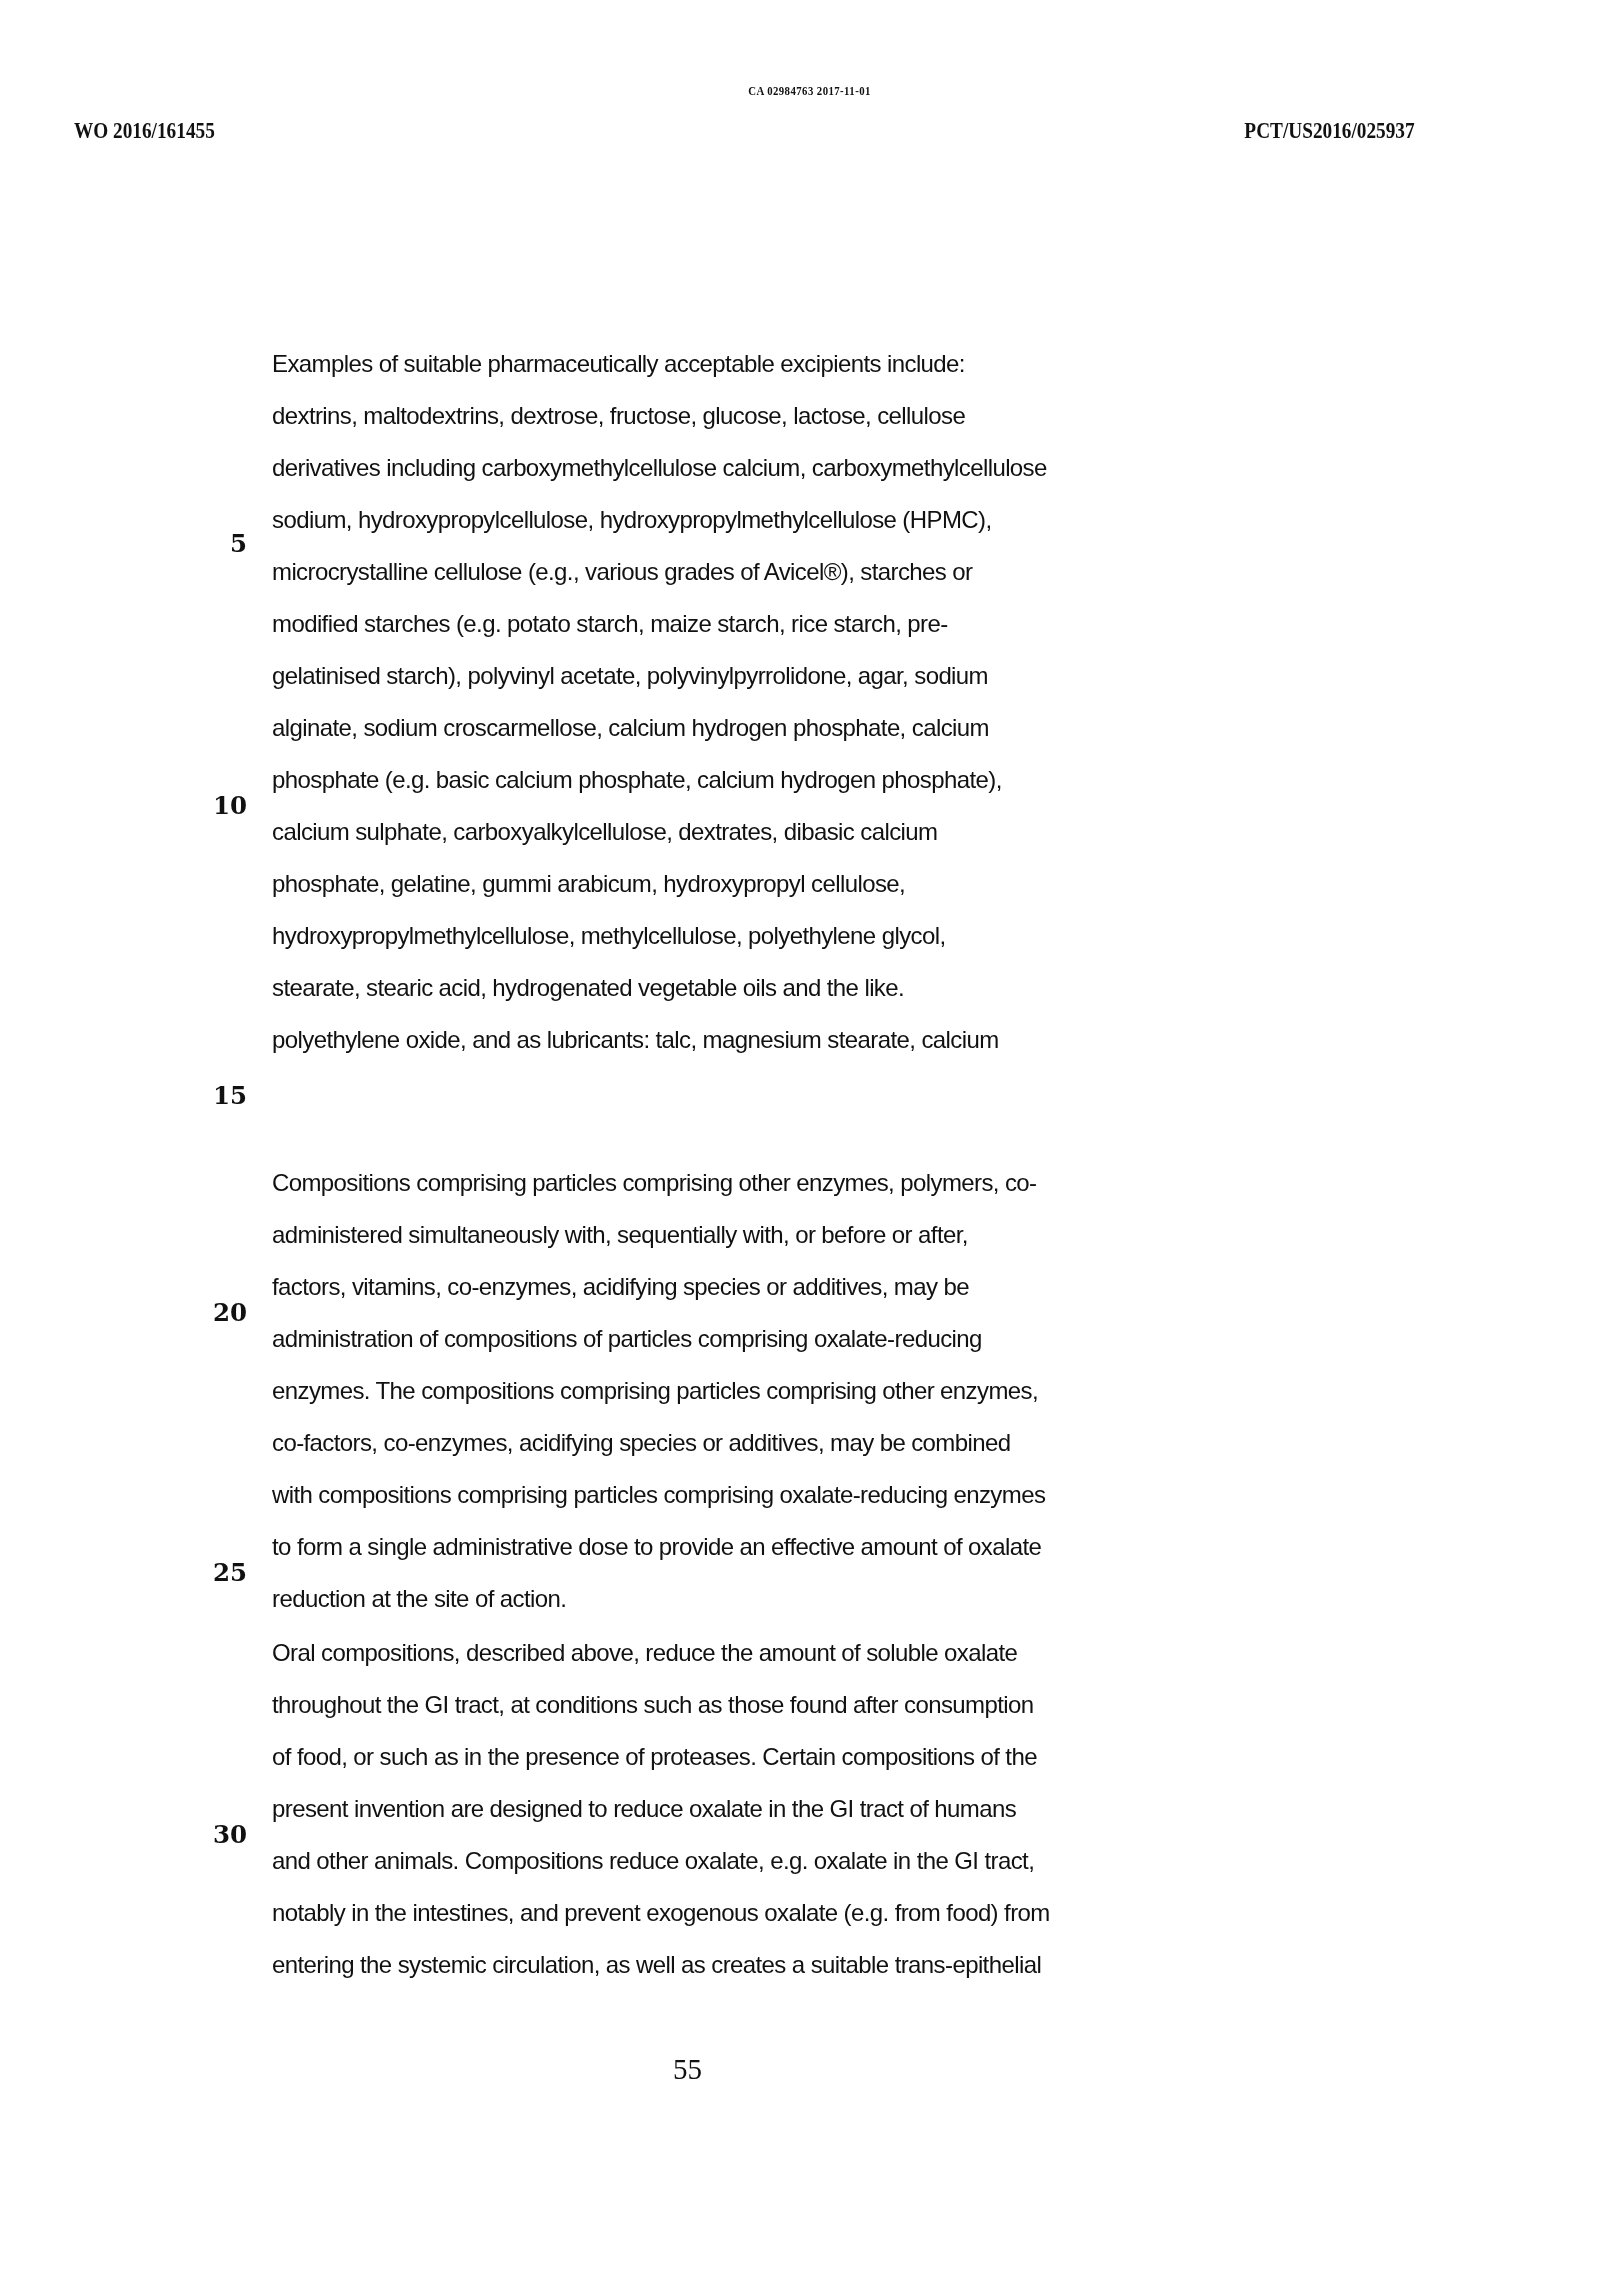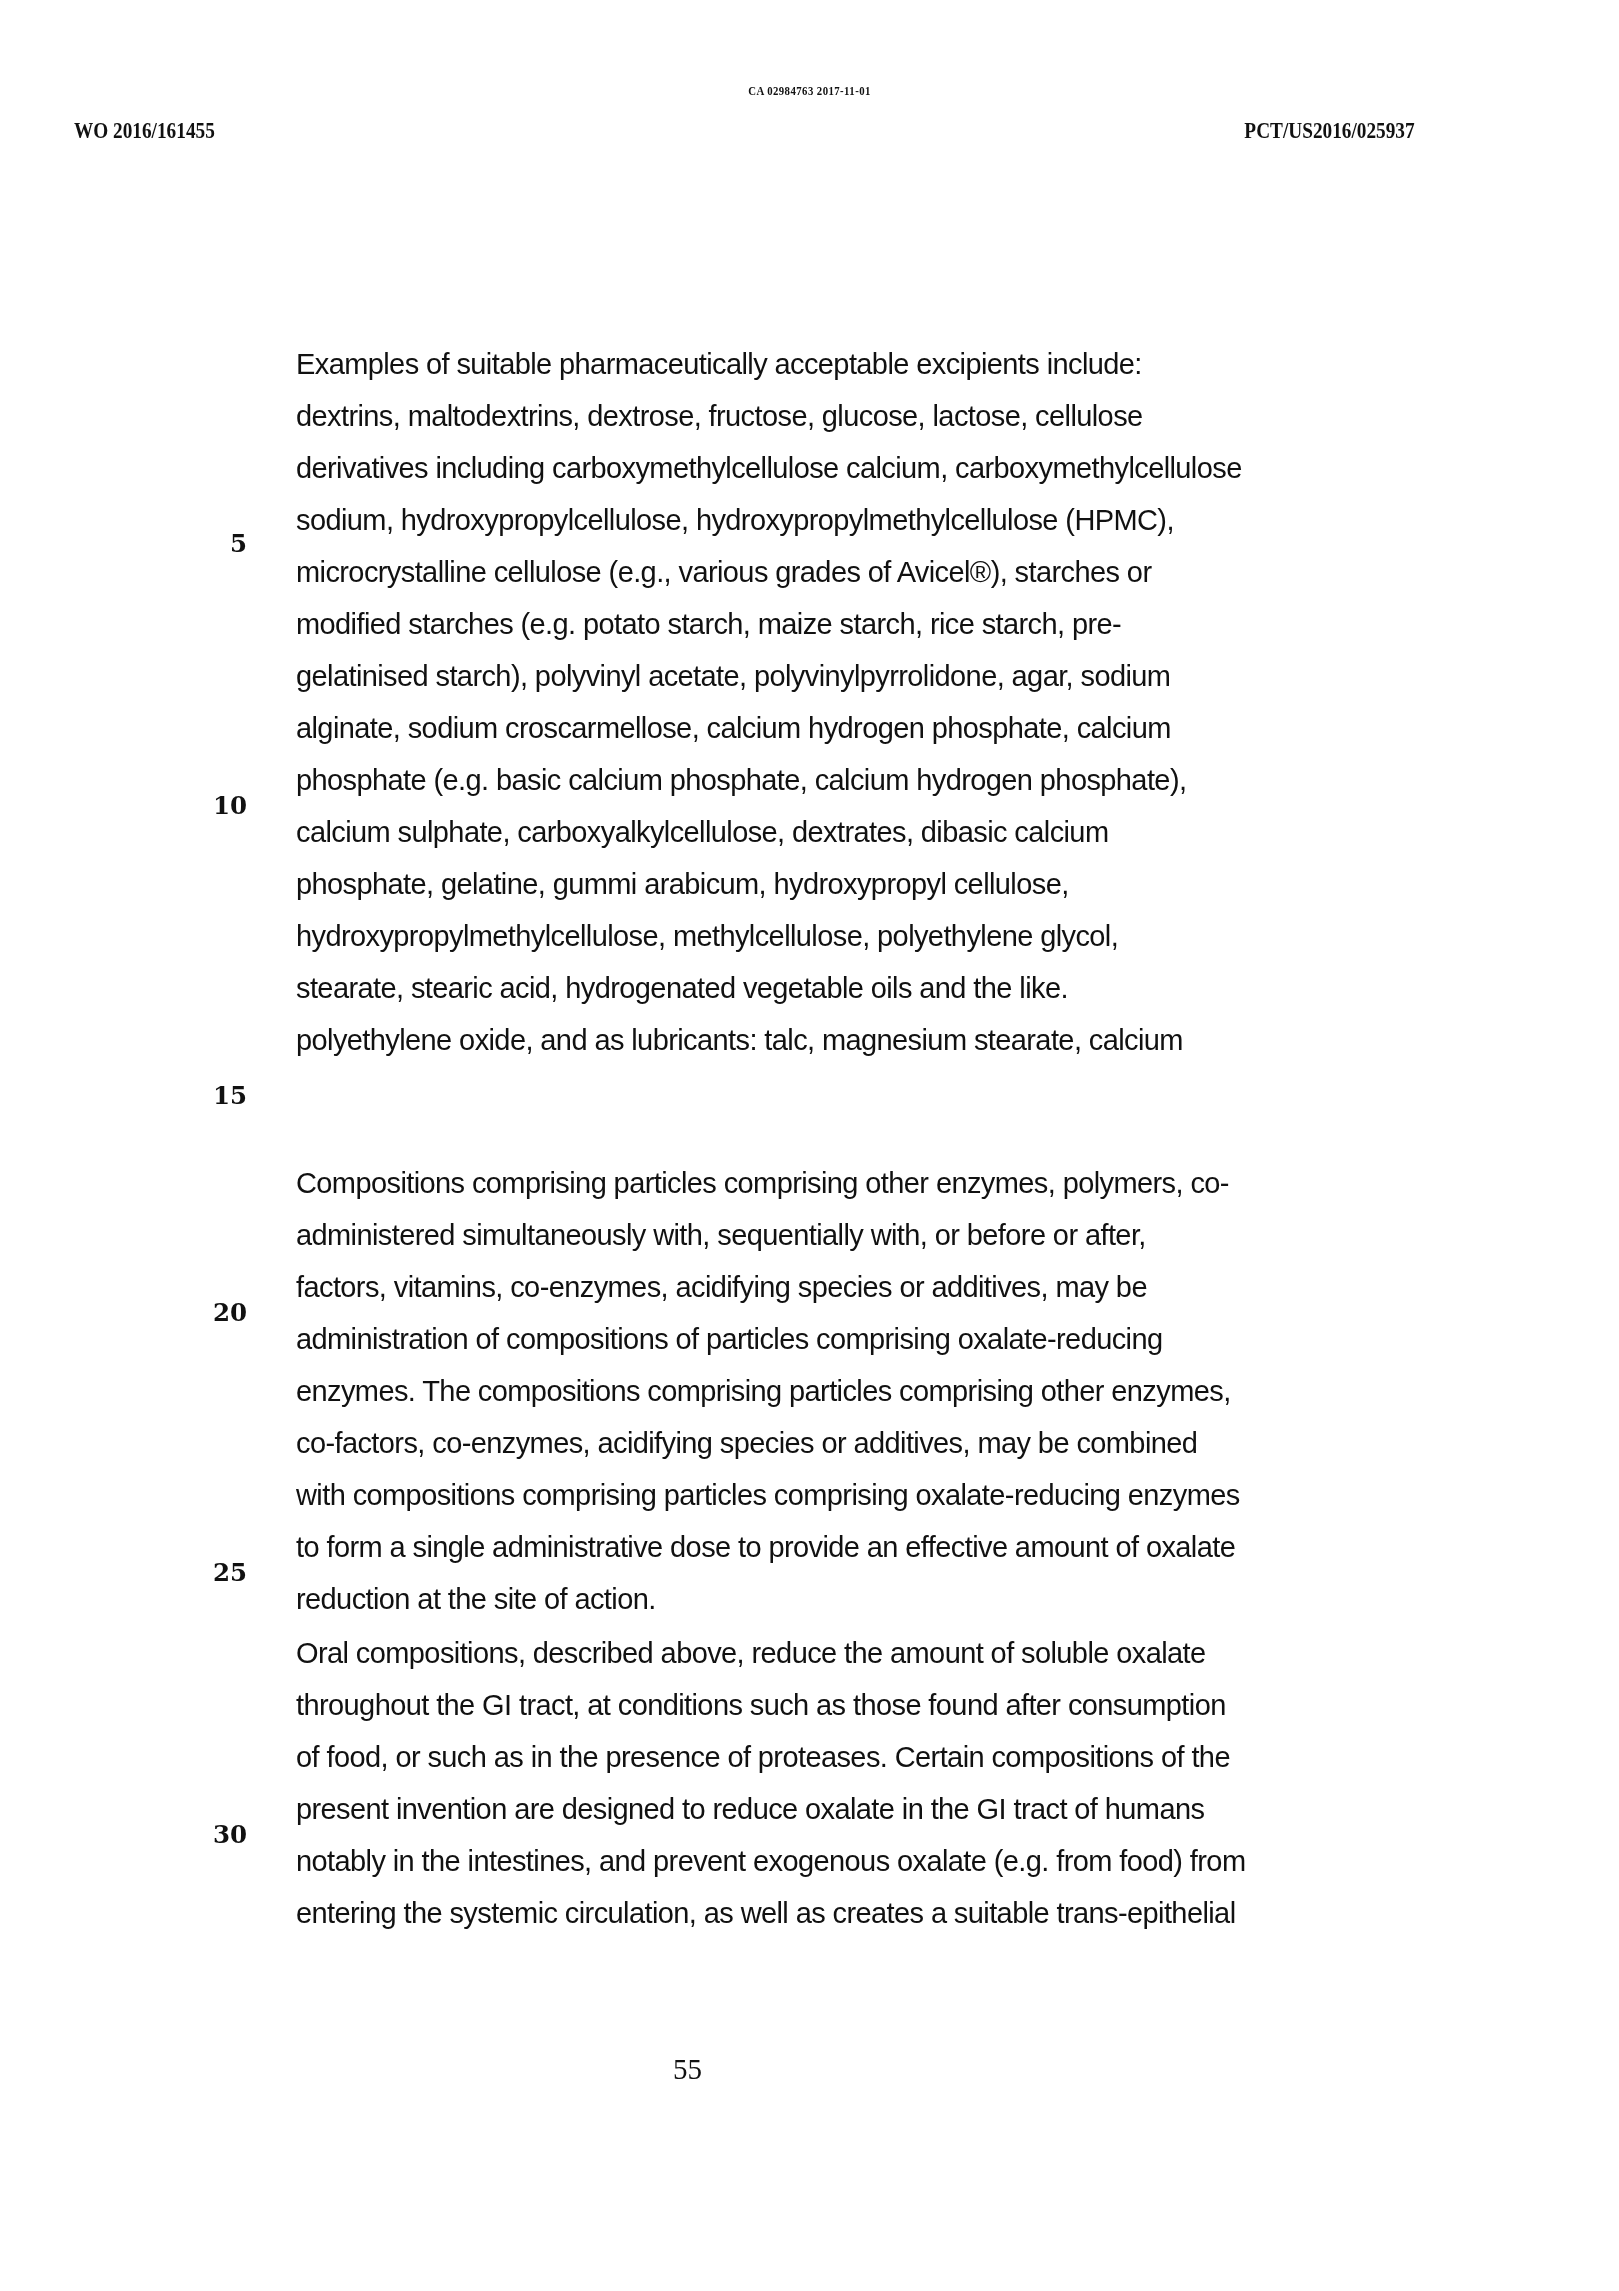--- a/index.html
+++ b/index.html
@@ -13,22 +13,22 @@
       position: absolute; top: 117px; left: 74px;
       font-family: "Liberation Serif", serif; font-weight: bold; font-size: 23.5px;
       transform: scaleX(0.82); transform-origin: left center;
     }
     .hdr-right {
       position: absolute; top: 117px; right: 204px;
       font-family: "Liberation Serif", serif; font-weight: bold; font-size: 23.5px;
       transform: scaleX(0.82); transform-origin: right center;
     }
     .para {
-      position: absolute; left: 296px; width: 1043px;
-      font-family: "Liberation Sans", sans-serif; font-size: 29px;
+      position: absolute; left: 272px; width: 1043px;
+      font-family: "Liberation Sans", sans-serif; font-size: 24px;
       line-height: 52px; text-align: justify; letter-spacing: -0.6px;
     }
     .line {
       display: block; text-align: justify; text-align-last: justify;
       white-space: nowrap; height: 52px; overflow: visible;
     }
     .line.last { text-align-last: left; }
     .lineno {
       position: absolute; left: 188px; width: 59px; text-align: right;
       font-family: "DejaVu Serif", serif; font-weight: bold; font-size: 24.5px;
@@ -81,19 +81,20 @@
     <span class="line" style="white-space: nowrap; word-spacing: 0px; text-align-last: left;">with compositions comprising particles comprising oxalate-reducing enzymes</span>
     <span class="line" style="white-space: nowrap; word-spacing: 0px; text-align-last: left;">to form a single administrative dose to provide an effective amount of oxalate</span>
     <span class="line last" style="white-space: nowrap;">reduction at the site of action.</span>
   </div>
 
   <div class="para" style="top:1627px;">
     <span class="line" style="white-space: nowrap; word-spacing: 0px; text-align-last: left;">Oral compositions, described above, reduce the amount of soluble oxalate</span>
     <span class="line" style="white-space: nowrap; word-spacing: 0px; text-align-last: left;">throughout the GI tract, at conditions such as those found after consumption</span>
     <span class="line" style="white-space: nowrap; word-spacing: 0px; text-align-last: left;">of food, or such as in the presence of proteases.  Certain compositions of the</span>
     <span class="line" style="white-space: nowrap; word-spacing: 0px; text-align-last: left;">present invention are designed to reduce oxalate in the GI tract of humans</span>
+    <span class="line" style="white-space: nowrap; word-spacing: 0px; text-align-last: left;">and other animals. Compositions reduce oxalate, e.g. oxalate in the GI tract,</span>
     <span class="line" style="white-space: nowrap; word-spacing: 0px; text-align-last: left;">notably in the intestines, and prevent exogenous oxalate (e.g. from food) from</span>
     <span class="line" style="white-space: nowrap; word-spacing: 0px; text-align-last: left;">entering the systemic circulation, as well as creates a suitable trans-epithelial</span>
   </div>
 
   <div class="pageno">55</div>
 </div>
 
 
 </body></html>

